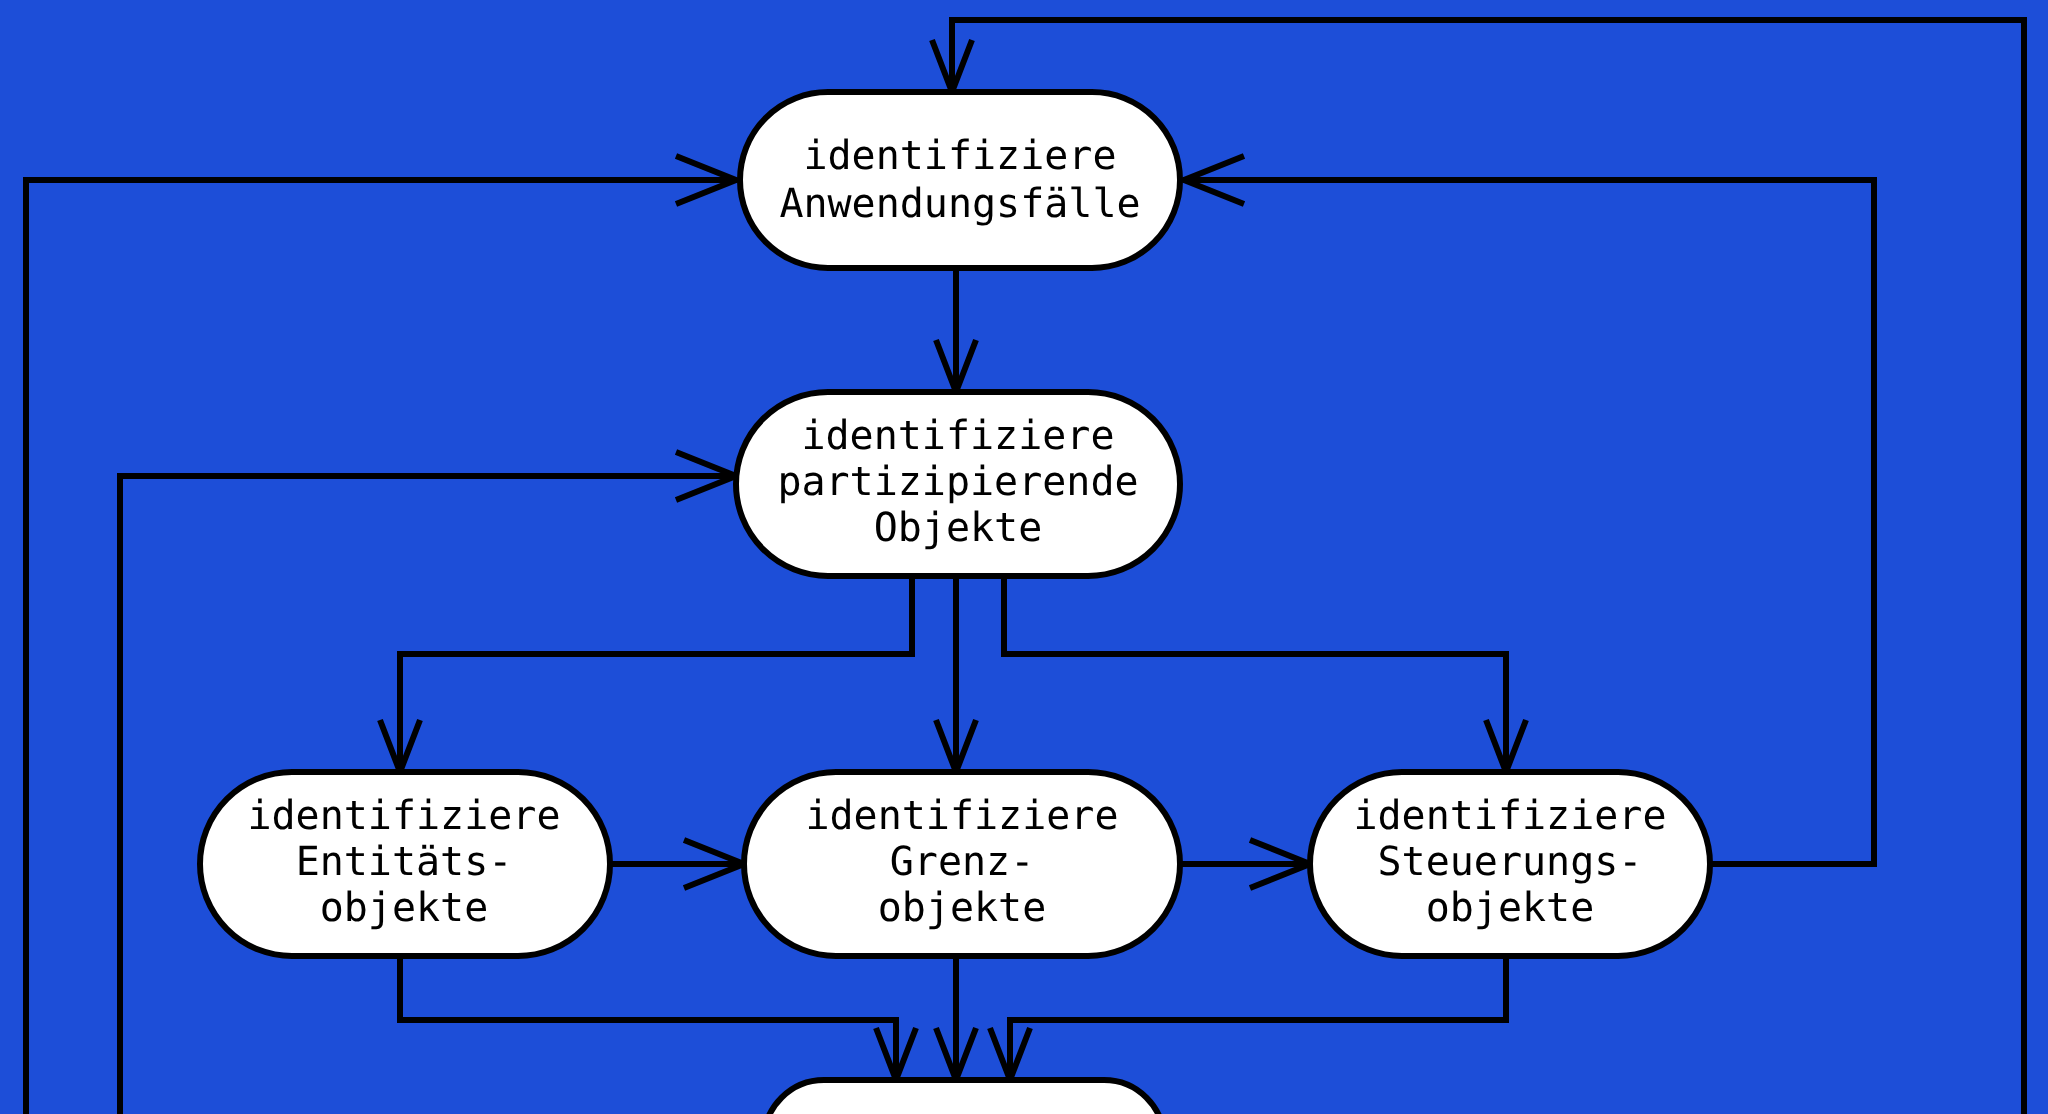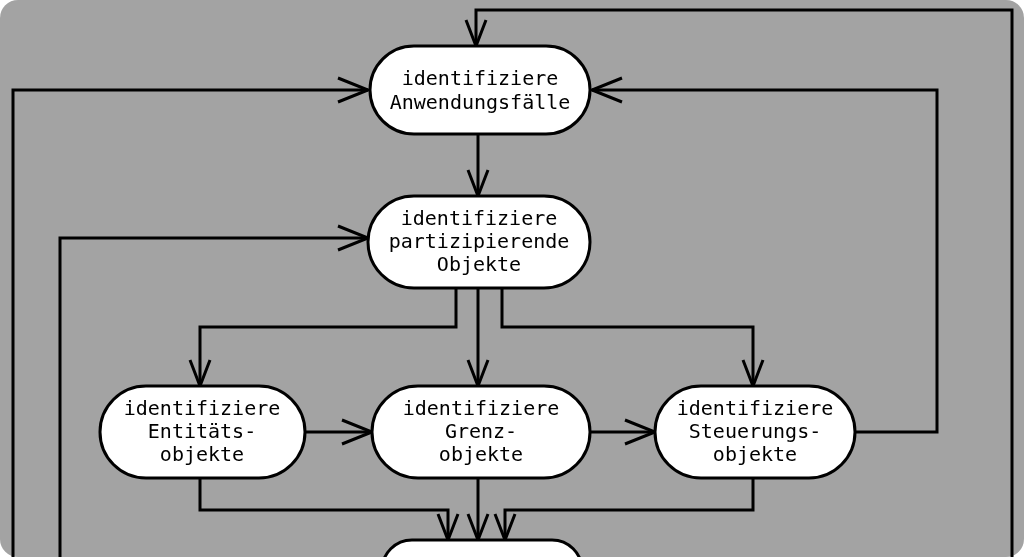--- a/index.html
+++ b/index.html
@@ -10,22 +10,21 @@
   body {
     width: 1024px;
     height: 557px;
     overflow: hidden;
     font-family: "DejaVu Sans Mono", monospace;
   }
   #diagram-root {
     position: relative;
     width: 1024px;
     height: 557px;
-    background: #a3a3a3;
-    border-radius: 18px;
+    background: #1d4ed8;
   }
   svg.canvas {
     display: block;
     width: 1024px;
     height: 557px;
   }
   .edge {
     fill: none;
     stroke: #000000;
     stroke-width: 3;

